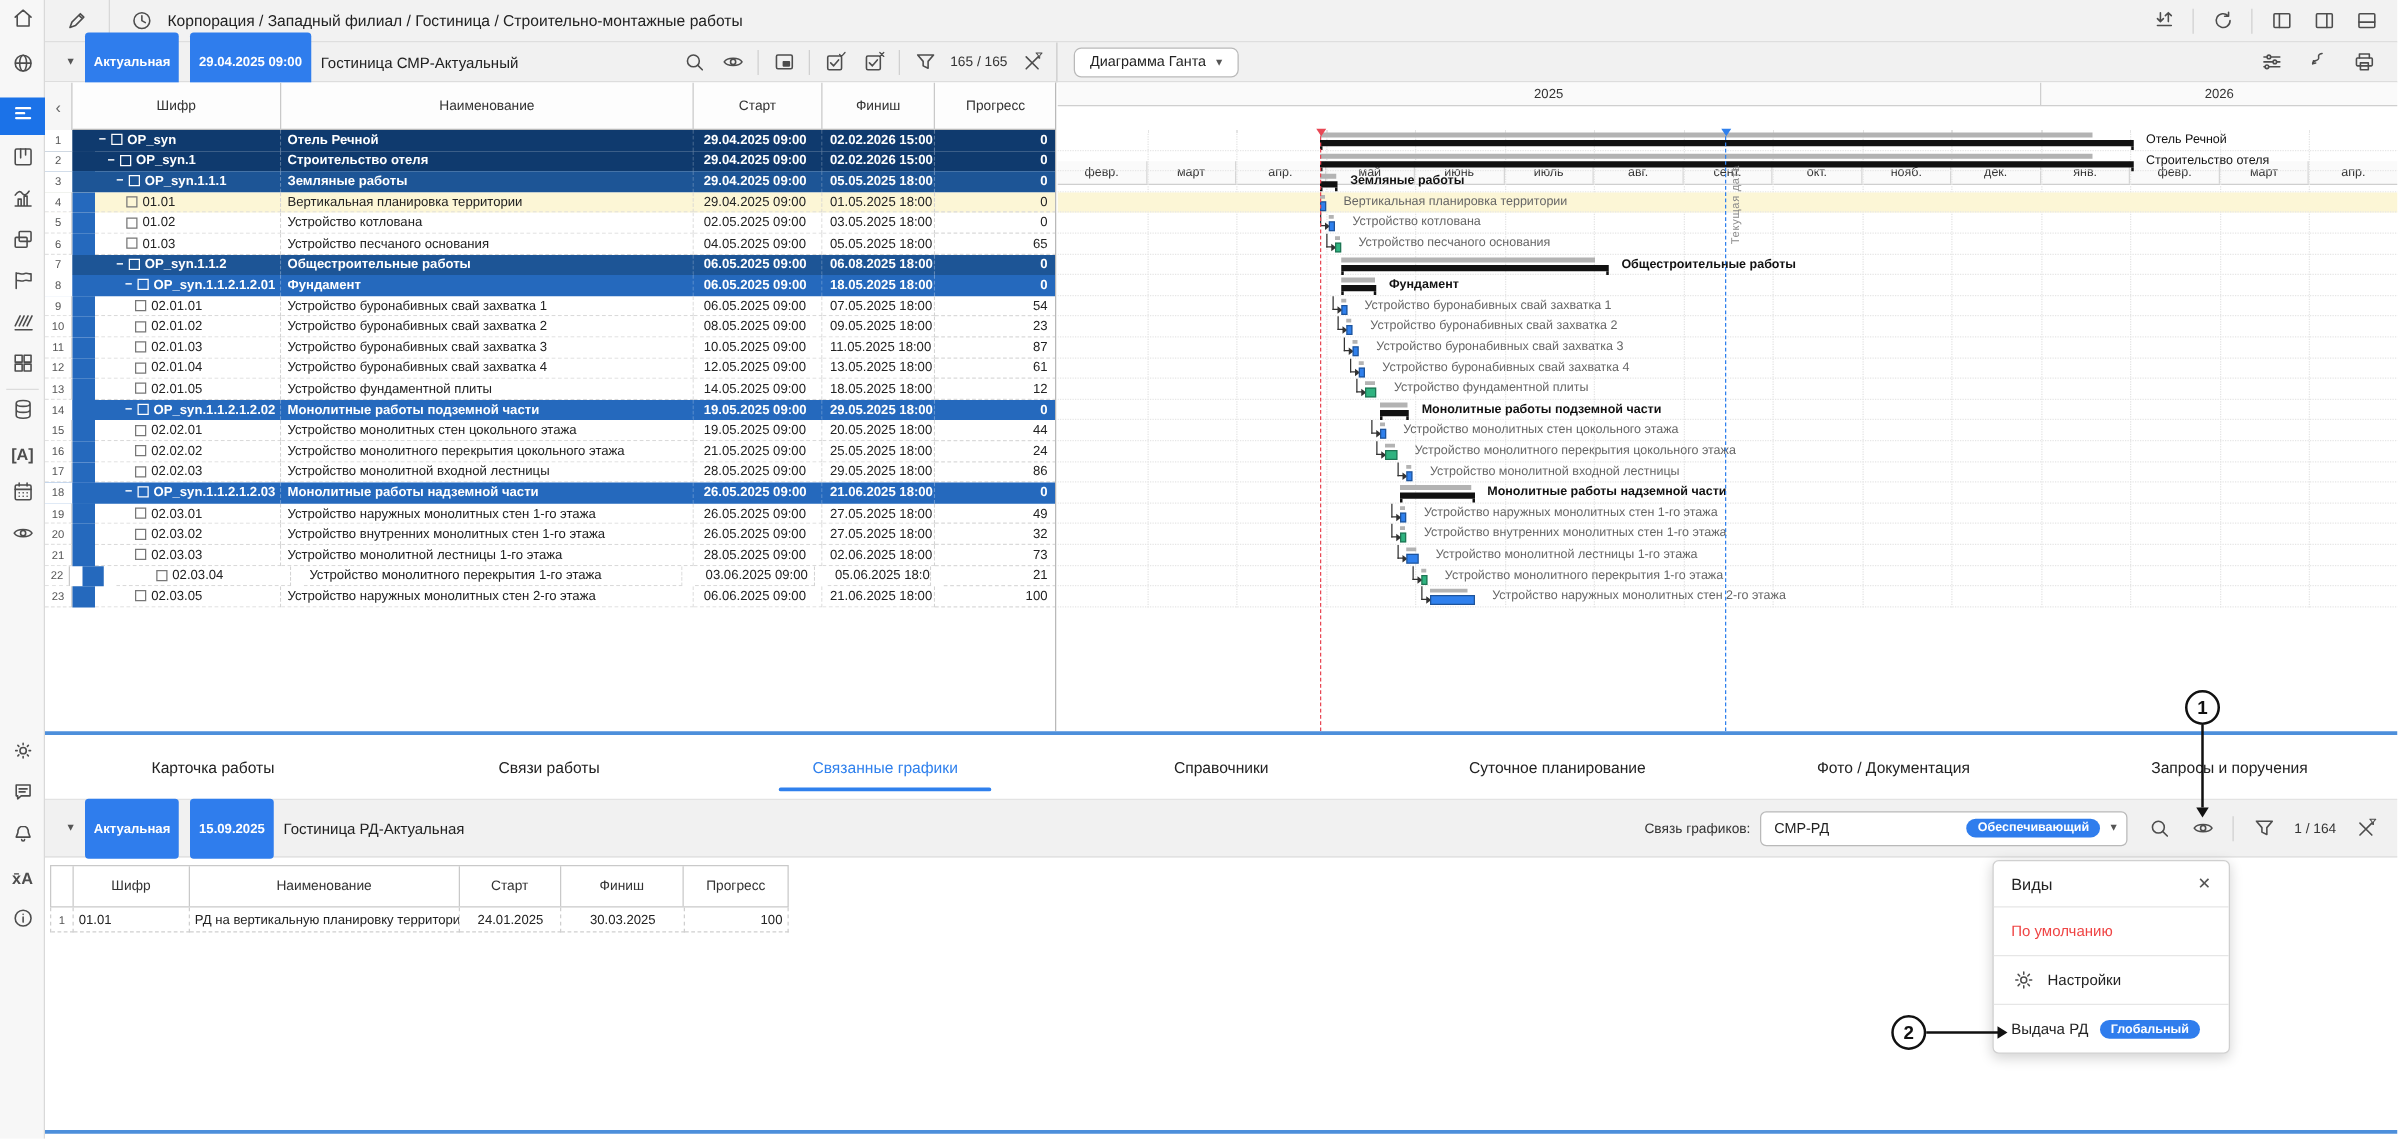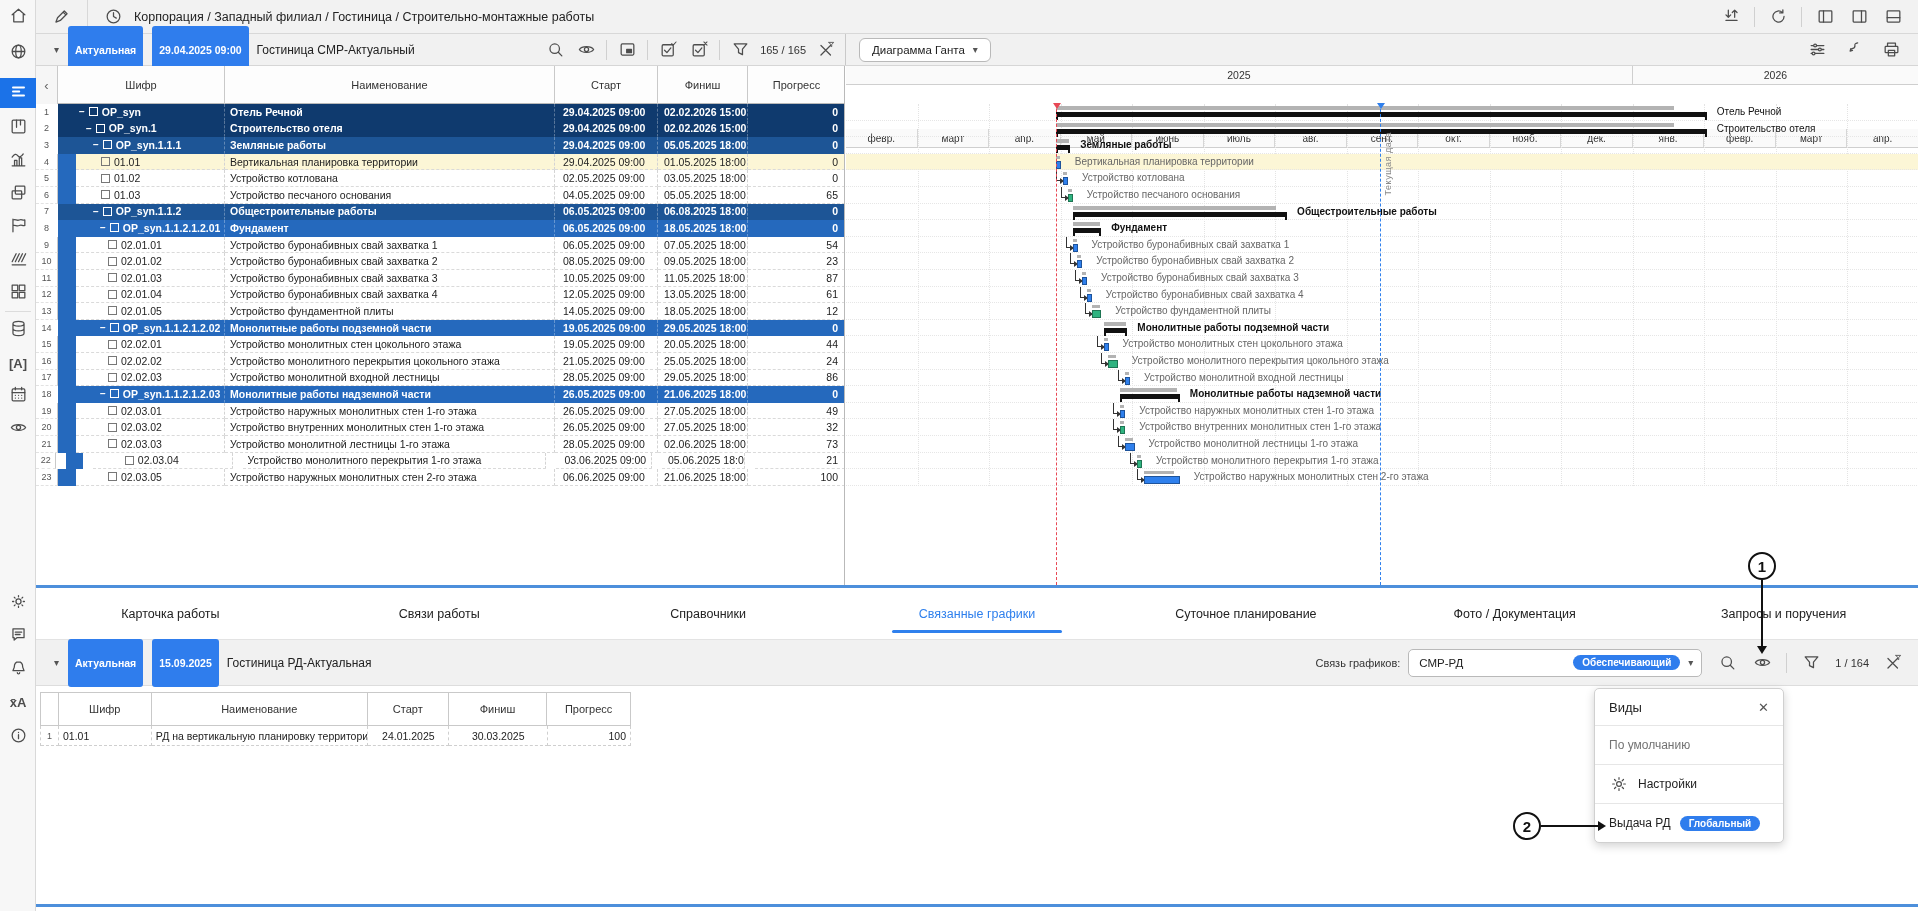--- a/index.html
+++ b/index.html
@@ -109,21 +109,21 @@
   .lt-td { border-right:1px dashed #cfcfcf; border-bottom:1px dashed #cfcfcf; display:flex; align-items:center; overflow:hidden; white-space:nowrap; padding:0 4px; }
   .lt-td.c{justify-content:center;} .lt-td.r{justify-content:flex-end;}
 
   .bottom-strip { position:absolute; left:36px; right:0; top:904px; height:3px; background:#4d8fdb; }
 
   
   .views-popup { position:absolute; left:1594px; top:688px; width:190px; background:#fff; border:1px solid #d0d0d0; border-radius:5px; box-shadow:0 3px 10px rgba(0,0,0,.18); z-index:40; }
   .vp-head { height:36px; display:flex; align-items:center; padding:0 14px; font-size:13px; color:#222; }
   .vp-close { margin-left:auto; font-size:13px; color:#555; cursor:pointer; }
   .vp-item { min-height:39px; display:flex; align-items:center; gap:9px; padding:0 14px; border-top:1px solid #e6e6e6; font-size:12px; color:#222; cursor:pointer; }
-  .vp-link { color:#737373; }
+  .vp-link { color:#ef4444; }
   .vp-badge { background:#2f7ded; color:#fff; font-size:10px; font-weight:bold; border-radius:9px; padding:2px 9px; }
   .vp-item .ic{width:20px;height:20px;display:inline-flex;align-items:center;justify-content:center;}
   .vp-item .ic svg{width:18px;height:18px;}
 
   
   .ann-circle { position:absolute; width:28px; height:28px; border:2px solid #111; border-radius:50%; background:#fff; display:flex; align-items:center; justify-content:center; font-size:15px; font-weight:bold; color:#111; z-index:60; }
   .ann-line-v { position:absolute; width:2px; background:#111; z-index:60; }
   .ann-line-h { position:absolute; height:2px; background:#111; z-index:60; }
   .ann-head-down { position:absolute; width:0; height:0; border-left:5px solid transparent; border-right:5px solid transparent; border-top:8px solid #111; z-index:60; }
   .ann-head-right { position:absolute; width:0; height:0; border-top:5px solid transparent; border-bottom:5px solid transparent; border-left:8px solid #111; z-index:60; }
@@ -858,26 +858,26 @@
 
   <div class="splitter"></div>
 
   <nav class="tabs" id="tabs">
       <div class="tab">
         <span>Карточка работы</span>
       </div>
       <div class="tab">
         <span>Связи работы</span>
       </div>
-      <div class="tab">
-        <span>Справочники</span>
-      </div>
       <div class="tab tab-active">
         <span>Связанные графики</span>
         <span class="tab-underline"></span>
+      </div>
+      <div class="tab">
+        <span>Справочники</span>
       </div>
       <div class="tab">
         <span>Суточное планирование</span>
       </div>
       <div class="tab">
         <span>Фото / Документация</span>
       </div>
       <div class="tab">
         <span>Запросы и поручения</span>
       </div>

